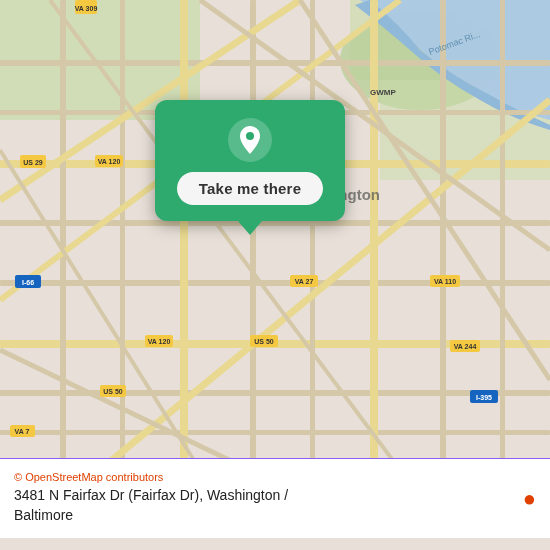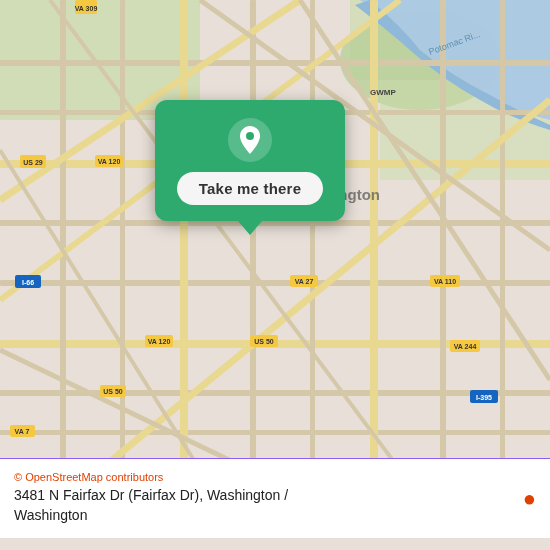--- a/index.html
+++ b/index.html
@@ -220,19 +220,19 @@
 
   <button id="take-me-there-btn">Take me there</button>
 </div>
 
 <div id="bottom-bar">
   <div id="bottom-text">
     <div id="osm-credit">© OpenStreetMap contributors</div>
     <div id="address-line">
       <span>3481 N Fairfax Dr (Fairfax Dr), Washington /</span>
       <br>
-      <span>Washington</span>
+      <span>Baltimore</span>
     </div>
   </div>
   <div id="moovit-logo">
     <span class="m-icon">●</span>
   </div>
 </div>
 
 </body></html>

